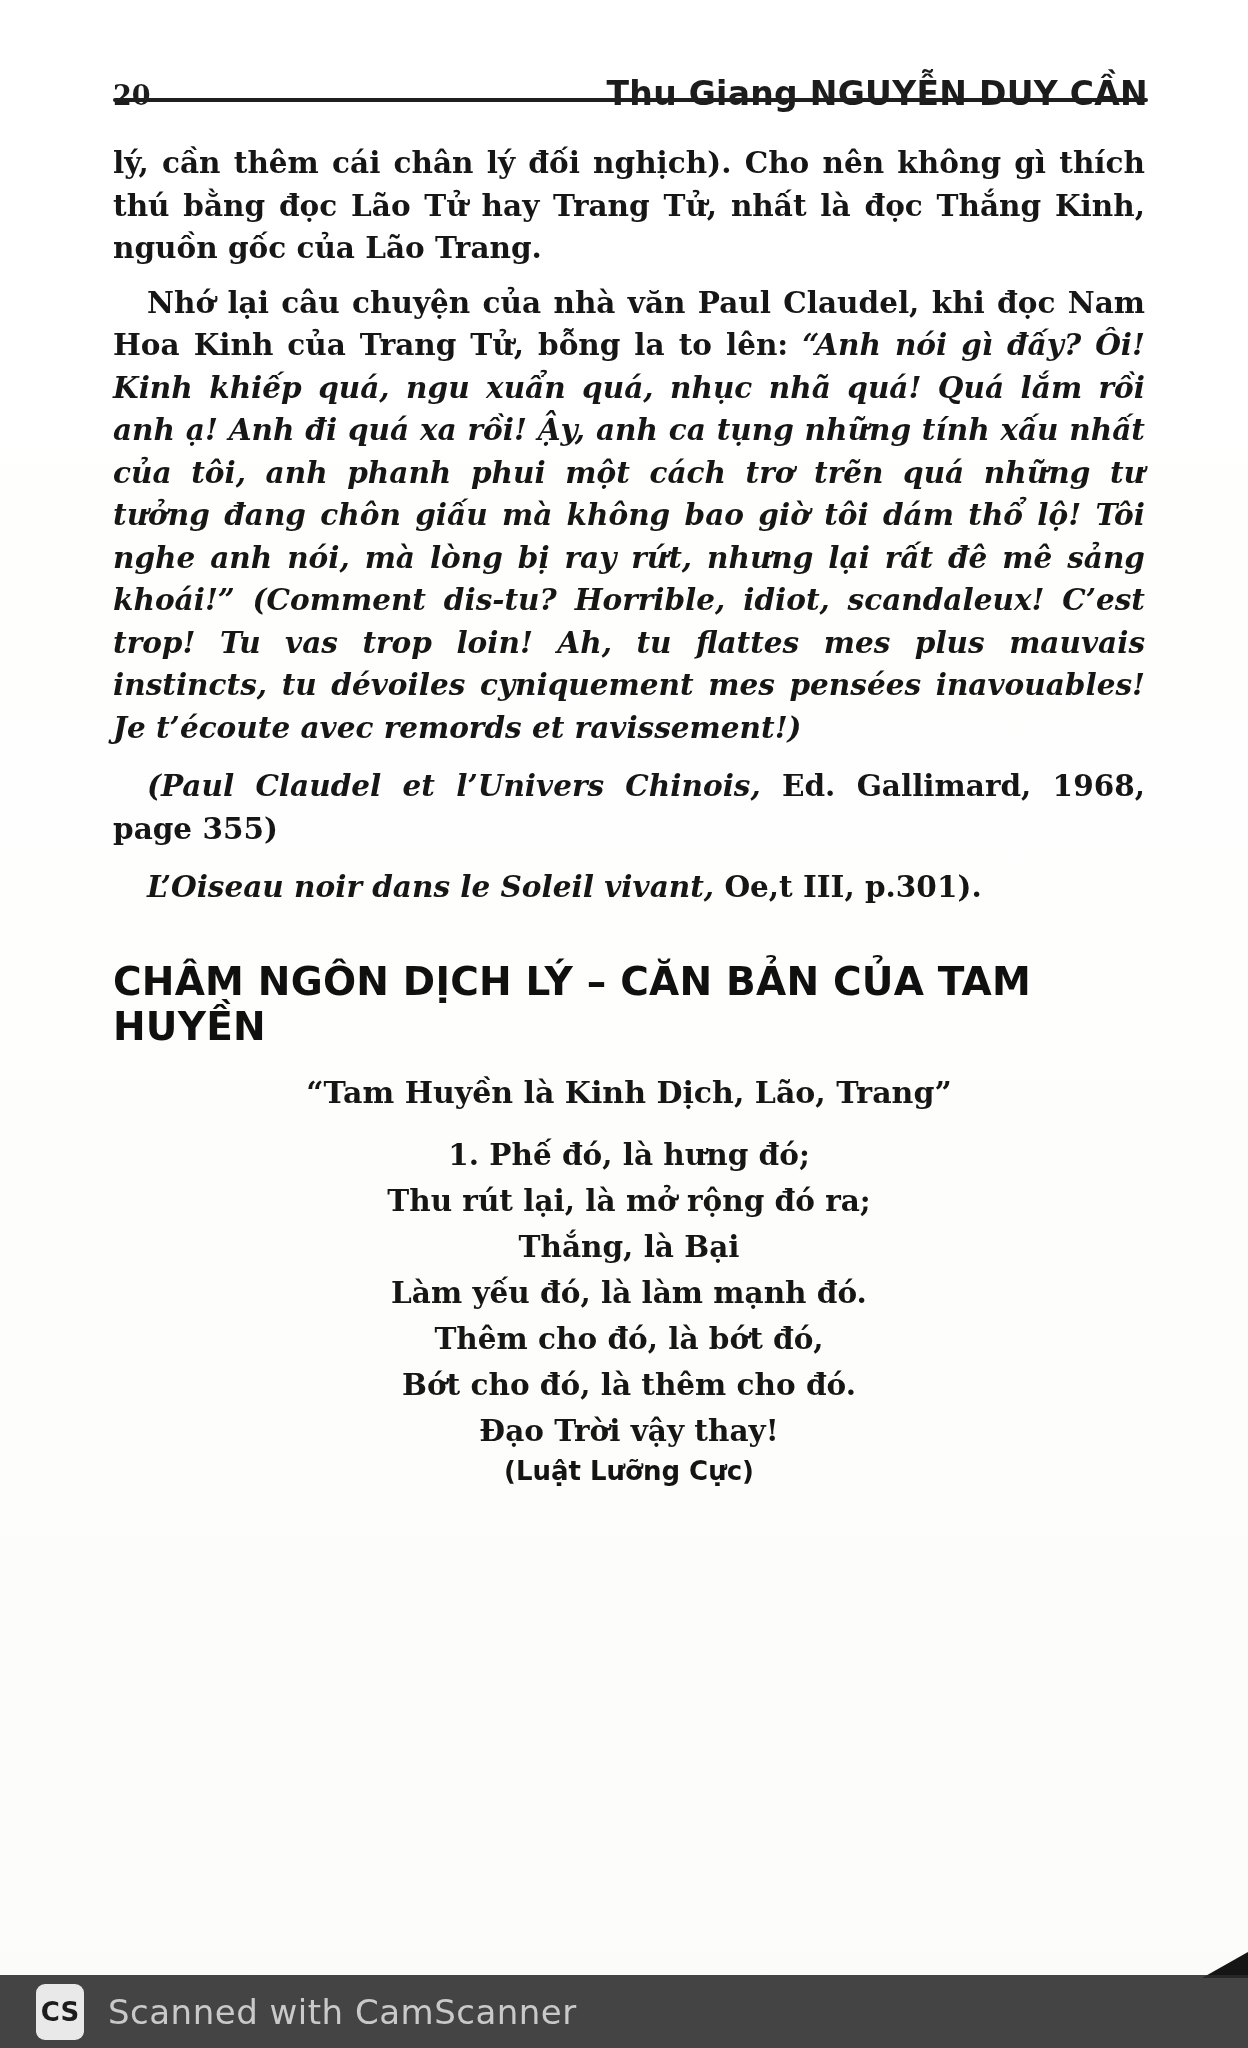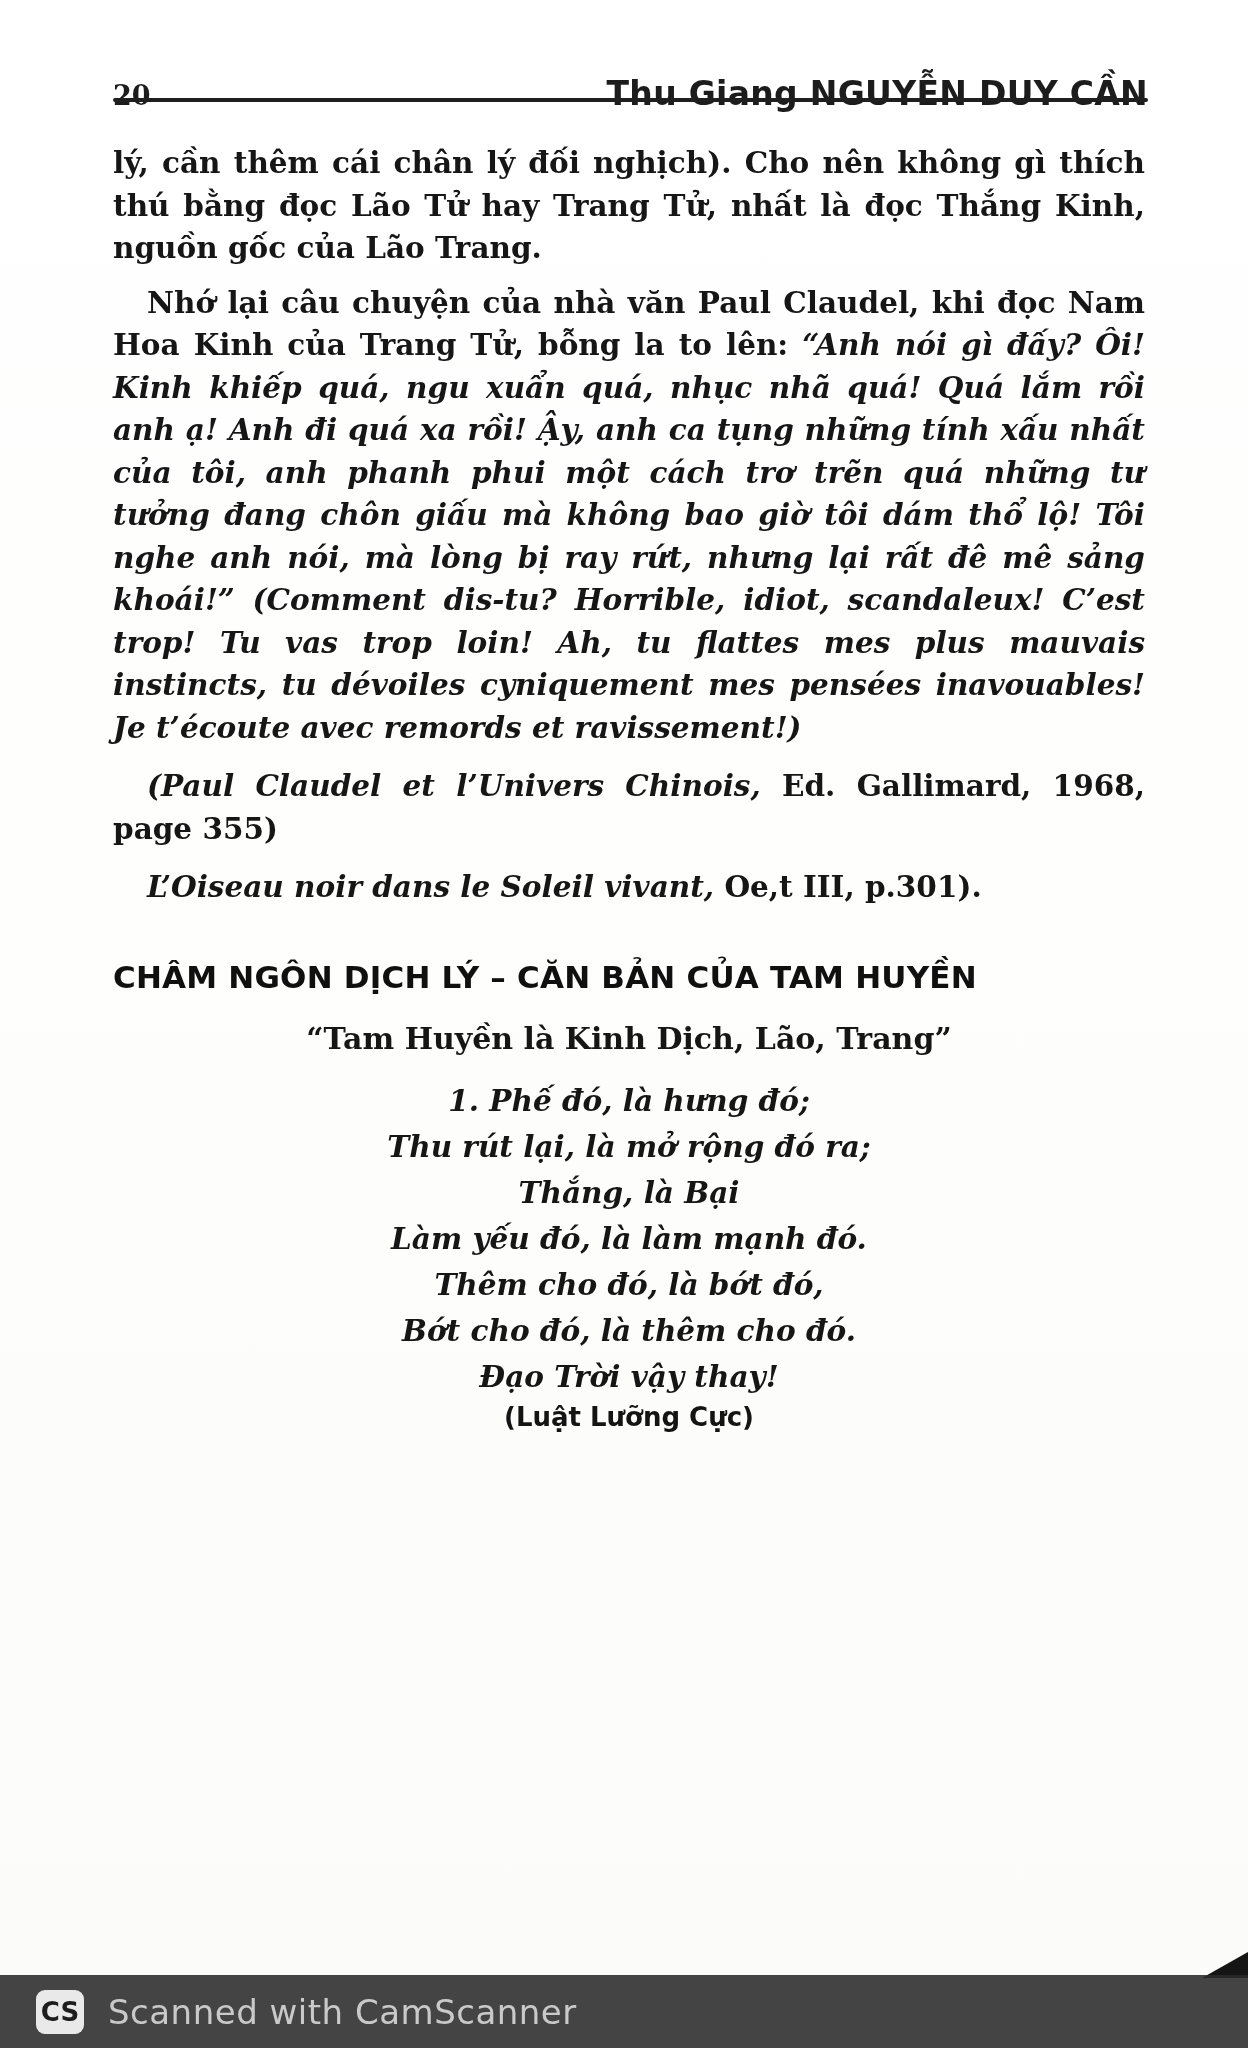--- a/index.html
+++ b/index.html
@@ -49,35 +49,34 @@
   }
   .para + .para { margin-top: 12px; }
   .indent { text-indent: 34px; }
   .italic { font-style: italic; }
   .cite { margin-top: 16px !important; }
 
   .section-heading {
     margin-top: 50px;
     font-family: "DejaVu Sans", sans-serif;
     font-weight: 700;
-    font-size: 31px;
+    font-size: 39px;
     letter-spacing: 0.2px;
     color: #101010;
     text-align: left;
   }
   .subtitle {
     margin-top: 26px;
     text-align: center;
     font-weight: 700;
     font-size: 30px;
     color: #161616;
   }
   .poem { margin-top: 22px; text-align: center; }
   .poem-line {
-    font-style: italic;
     font-weight: 700;
     font-size: 29.5px;
     line-height: 46px;
     color: #161616;
   }
   .poem-note {
     margin-top: 2px;
     font-family: "DejaVu Sans", sans-serif;
     font-weight: 700;
     font-size: 26px;
@@ -98,21 +97,21 @@
     position: absolute;
     left: 0; right: 0; bottom: 0;
     height: 73px;
     background: rgba(42, 42, 42, 0.88);
     display: flex;
     align-items: center;
     padding-left: 36px;
     gap: 24px;
   }
   .cs-logo {
-    width: 48px; height: 44px;
+    width: 48px; height: 56px;
     background: #e9e9e9;
     border-radius: 9px;
     display: flex;
     align-items: center;
     justify-content: center;
     font-family: "DejaVu Sans", sans-serif;
     font-weight: 700;
     font-size: 26px;
     color: #1d1d1d;
   }

